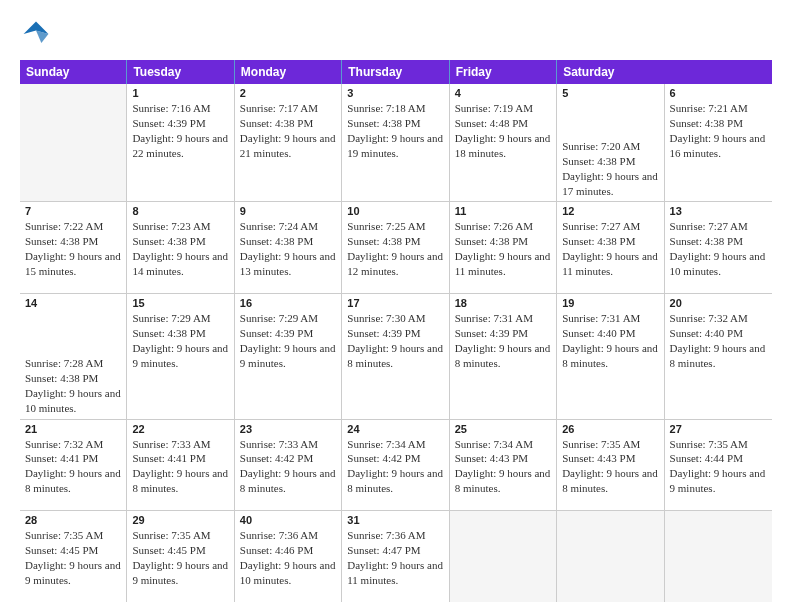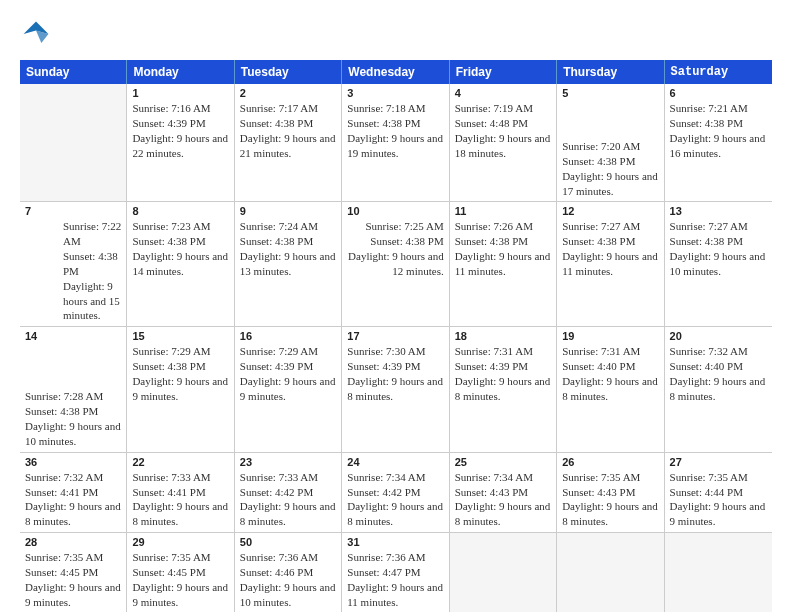--- a/index.html
+++ b/index.html
@@ -61,31 +61,31 @@
       color: #555;
     }
     .calendar {
       flex: 1;
       display: flex;
       flex-direction: column;
     }
     .cal-header {
       display: grid;
       grid-template-columns: repeat(7, 1fr);
-      background: #1d4ed8;
+      background: #6d28d9;
     }
     .cal-header-cell {
       color: #fff;
       font-weight: bold;
       font-size: 12px;
       padding: 5px 6px;
       text-align: left;
       border-right: 1px solid #5a9ad0;
     }
-    .cal-header-cell:last-child { border-right: none; font-family: Liberation Mono, monospace; }
+    .cal-header-cell:last-child { border-right: none; }
     .cal-body {
       flex: 1;
       display: flex;
       flex-direction: column;
     }
     .cal-row {
       display: grid;
       grid-template-columns: repeat(7, 1fr);
       flex: 1;
       border-bottom: 1px solid #ccc;
@@ -132,25 +132,24 @@
     </div>
     <div class="title-section">
       <div class="main-title"></div>
       <div class="subtitle"></div>
     </div>
   </div>
 
   <div class="calendar">
     <div class="cal-header">
     <div class="cal-header-cell">Sunday</div>
+        <div class="cal-header-cell">Tuesday</div>
         <div class="cal-header-cell">Monday</div>
-        <div class="cal-header-cell">Tuesday</div>
-        <div class="cal-header-cell">Wednesday</div>
+        <div class="cal-header-cell">Thursday</div>
         <div class="cal-header-cell">Friday</div>
-        <div class="cal-header-cell">Thursday</div>
         <div class="cal-header-cell">Saturday</div>
       </div>
     <div class="cal-body">
     <div class="cal-row">
           <div class="cal-cell empty"></div>
           <div class="cal-cell">
             <div class="day-number">1</div>
             <div class="cell-text" style="white-space: pre-line;">Sunrise: 7:16 AM
 Sunset: 4:39 PM
 Daylight: 9 hours and 22 minutes.</div>
@@ -182,39 +181,39 @@
           <div class="cal-cell">
             <div class="day-number">6</div>
             <div class="cell-text" style="white-space: pre-line;">Sunrise: 7:21 AM
 Sunset: 4:38 PM
 Daylight: 9 hours and 16 minutes.</div>
           </div>
         </div>
         <div class="cal-row">
           <div class="cal-cell">
             <div class="day-number">7</div>
-            <div class="cell-text" style="white-space: pre-line; margin-left: 38px;">Sunrise: 7:22 AM
+            <div class="cell-text" style="white-space: pre-line;">Sunrise: 7:22 AM
 Sunset: 4:38 PM
 Daylight: 9 hours and 15 minutes.</div>
           </div>
           <div class="cal-cell">
             <div class="day-number">8</div>
             <div class="cell-text" style="white-space: pre-line;">Sunrise: 7:23 AM
 Sunset: 4:38 PM
 Daylight: 9 hours and 14 minutes.</div>
           </div>
           <div class="cal-cell">
             <div class="day-number">9</div>
             <div class="cell-text" style="white-space: pre-line;">Sunrise: 7:24 AM
 Sunset: 4:38 PM
 Daylight: 9 hours and 13 minutes.</div>
           </div>
           <div class="cal-cell">
             <div class="day-number">10</div>
-            <div class="cell-text" style="white-space: pre-line; text-align: right;">Sunrise: 7:25 AM
+            <div class="cell-text" style="white-space: pre-line;">Sunrise: 7:25 AM
 Sunset: 4:38 PM
 Daylight: 9 hours and 12 minutes.</div>
           </div>
           <div class="cal-cell">
             <div class="day-number">11</div>
             <div class="cell-text" style="white-space: pre-line;">Sunrise: 7:26 AM
 Sunset: 4:38 PM
 Daylight: 9 hours and 11 minutes.</div>
           </div>
           <div class="cal-cell">
@@ -269,21 +268,21 @@
           </div>
           <div class="cal-cell">
             <div class="day-number">20</div>
             <div class="cell-text" style="white-space: pre-line;">Sunrise: 7:32 AM
 Sunset: 4:40 PM
 Daylight: 9 hours and 8 minutes.</div>
           </div>
         </div>
         <div class="cal-row">
           <div class="cal-cell">
-            <div class="day-number">36</div>
+            <div class="day-number">21</div>
             <div class="cell-text" style="white-space: pre-line;">Sunrise: 7:32 AM
 Sunset: 4:41 PM
 Daylight: 9 hours and 8 minutes.</div>
           </div>
           <div class="cal-cell">
             <div class="day-number">22</div>
             <div class="cell-text" style="white-space: pre-line;">Sunrise: 7:33 AM
 Sunset: 4:41 PM
 Daylight: 9 hours and 8 minutes.</div>
           </div>
@@ -325,21 +324,21 @@
 Sunset: 4:45 PM
 Daylight: 9 hours and 9 minutes.</div>
           </div>
           <div class="cal-cell">
             <div class="day-number">29</div>
             <div class="cell-text" style="white-space: pre-line;">Sunrise: 7:35 AM
 Sunset: 4:45 PM
 Daylight: 9 hours and 9 minutes.</div>
           </div>
           <div class="cal-cell">
-            <div class="day-number">50</div>
+            <div class="day-number">40</div>
             <div class="cell-text" style="white-space: pre-line;">Sunrise: 7:36 AM
 Sunset: 4:46 PM
 Daylight: 9 hours and 10 minutes.</div>
           </div>
           <div class="cal-cell">
             <div class="day-number">31</div>
             <div class="cell-text" style="white-space: pre-line;">Sunrise: 7:36 AM
 Sunset: 4:47 PM
 Daylight: 9 hours and 11 minutes.</div>
           </div>

